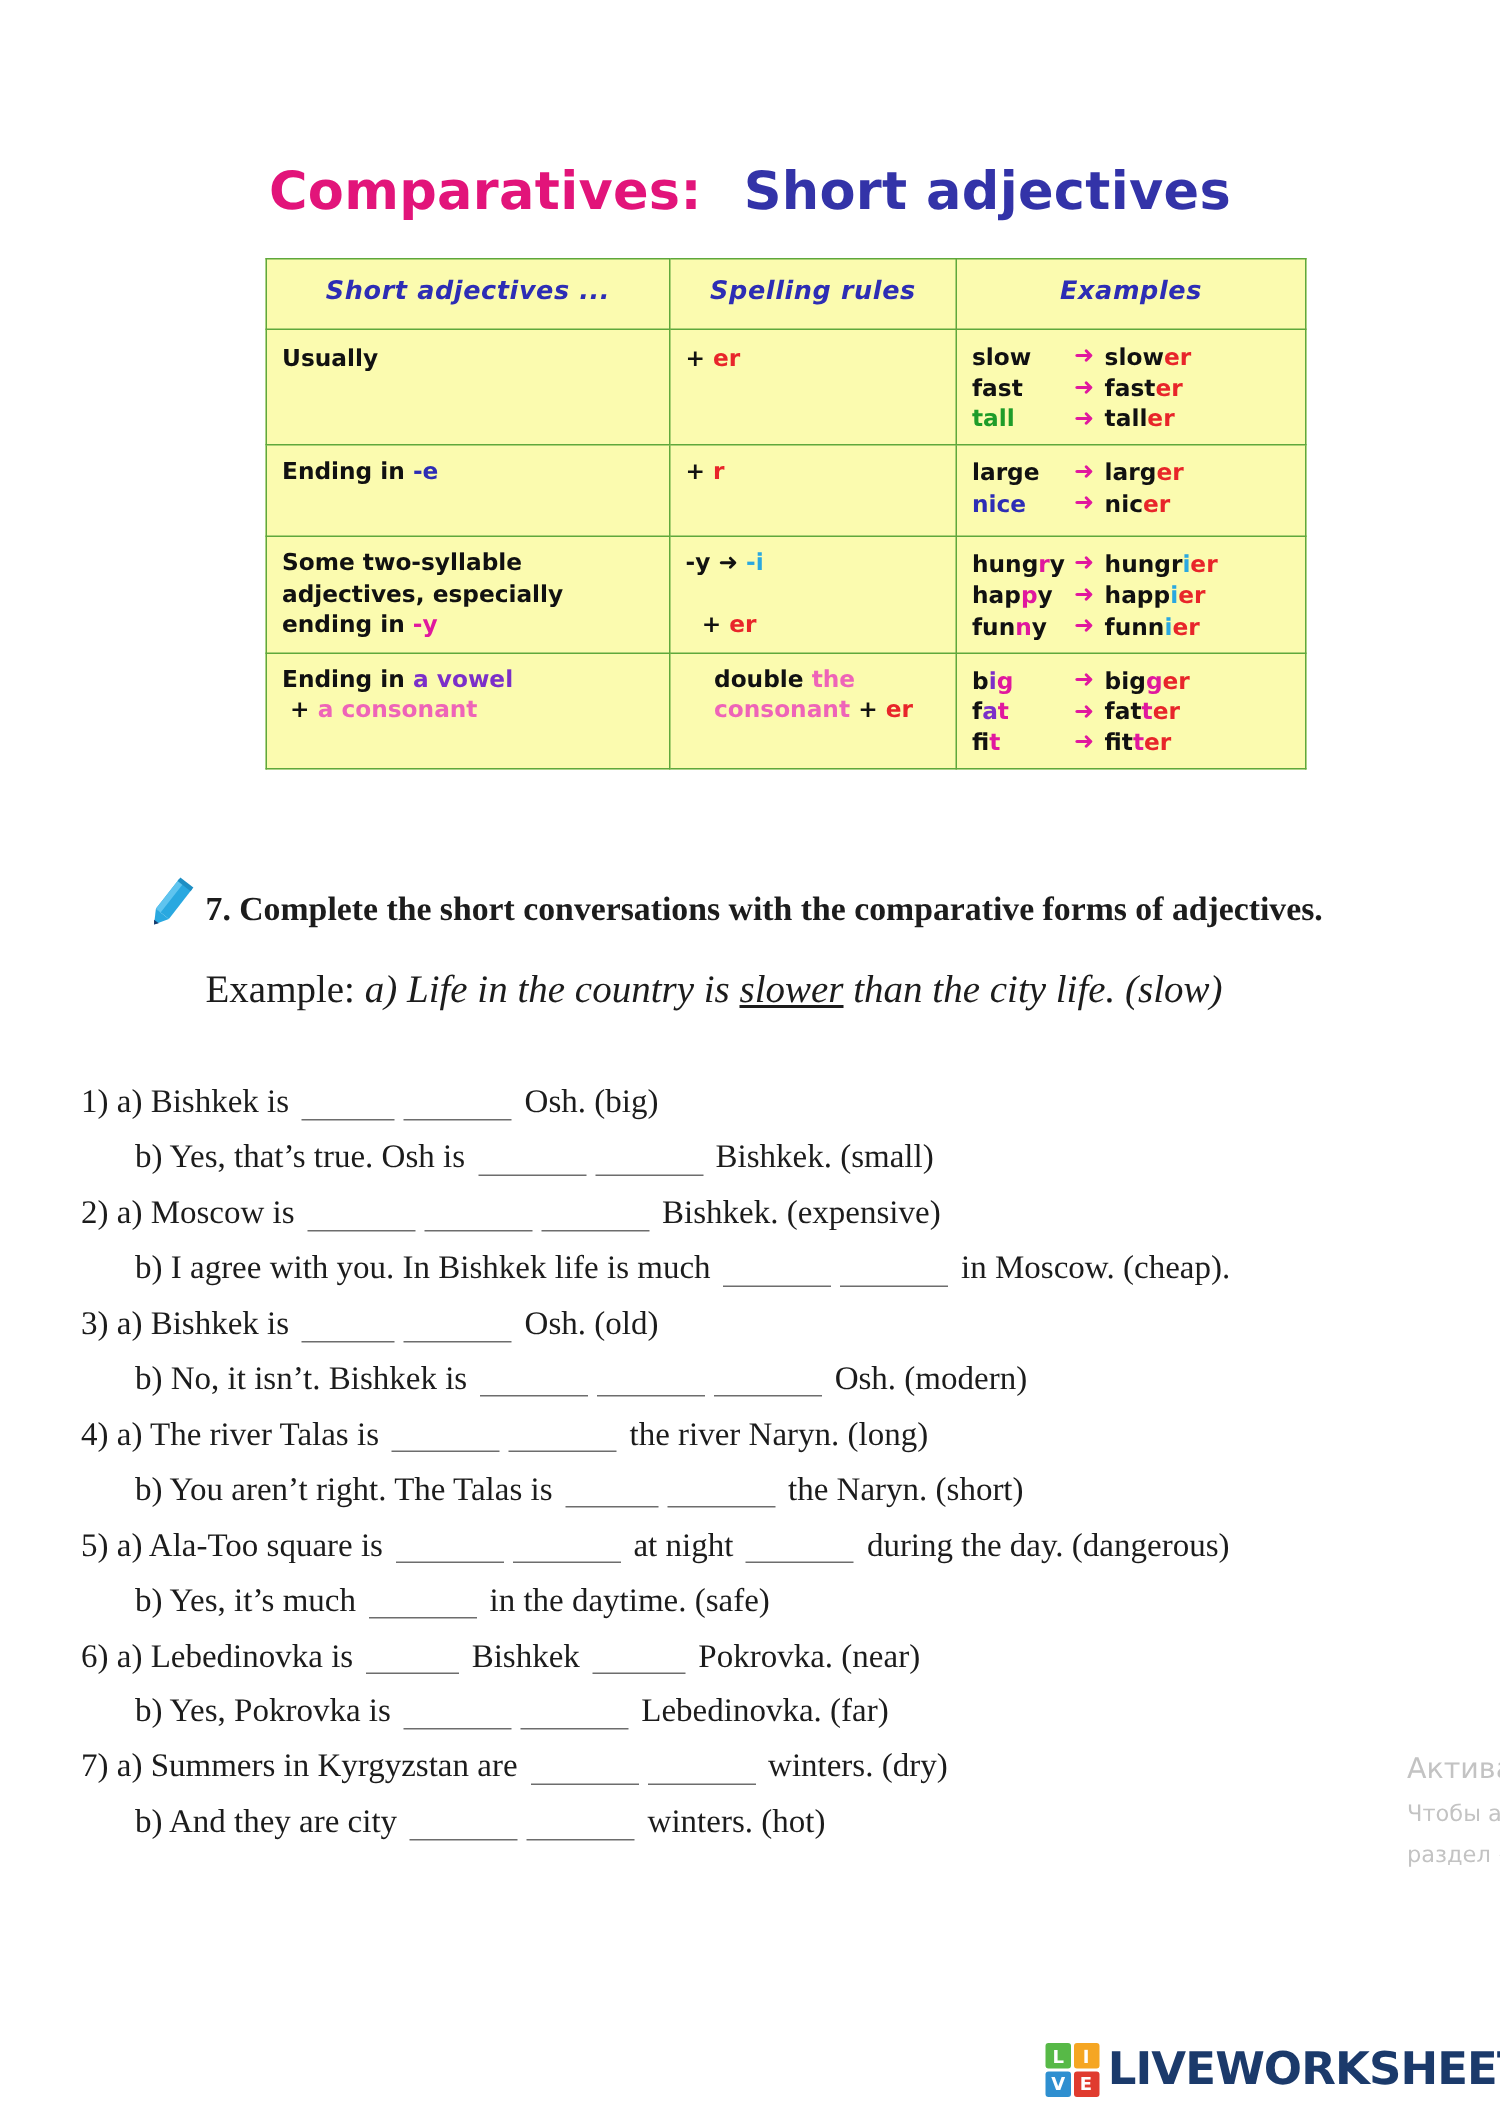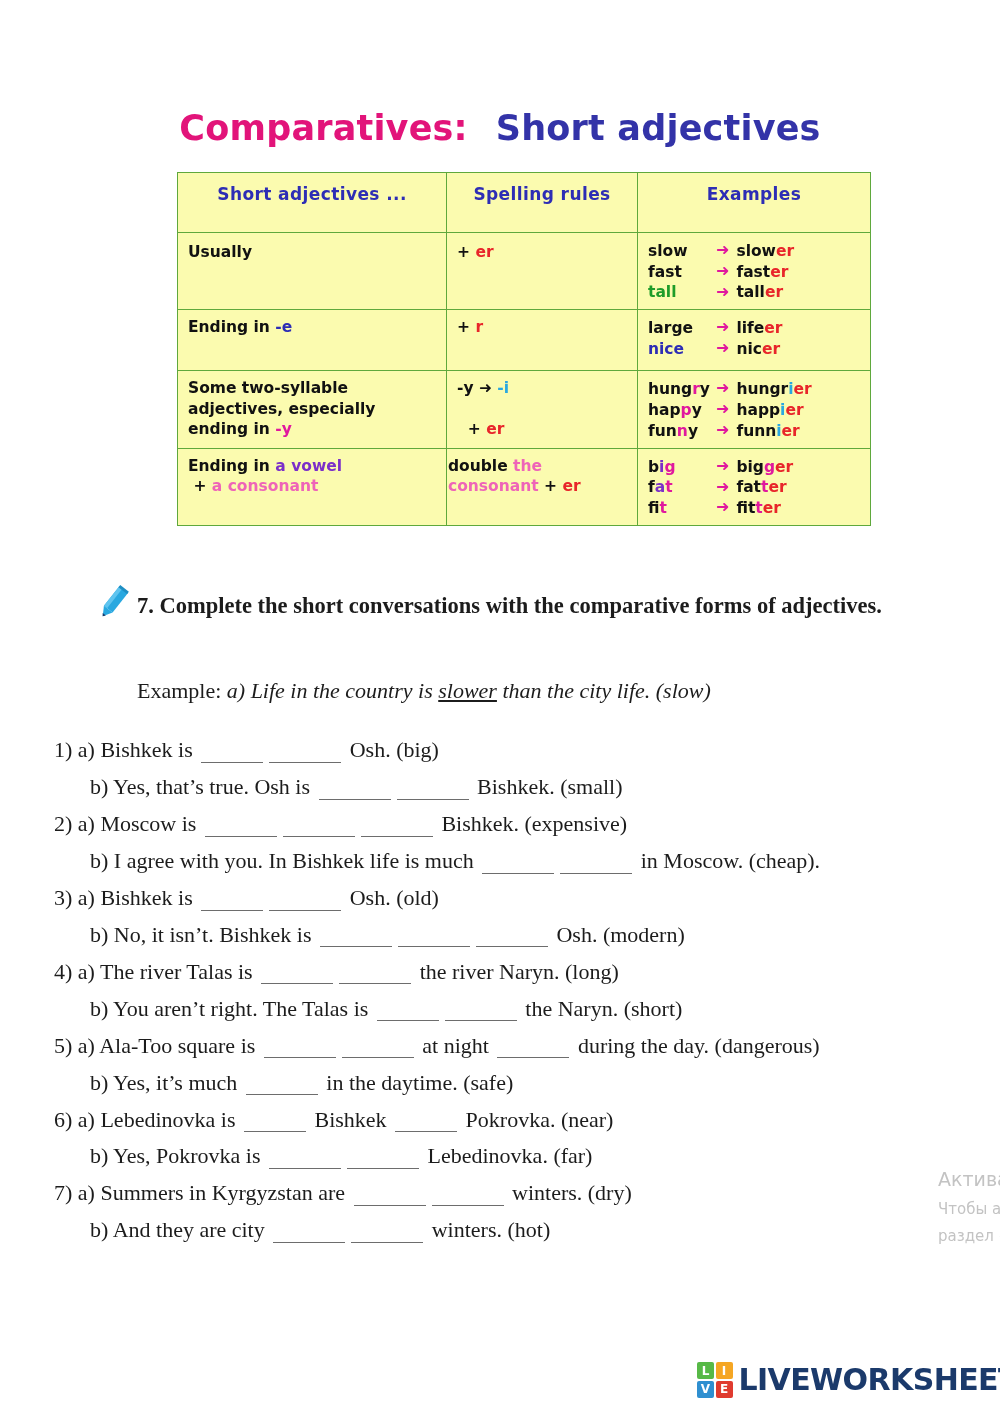--- a/index.html
+++ b/index.html
@@ -51,22 +51,23 @@
     vertical-align: top;
     font-size: 15.5px;
     font-weight: bold;
     line-height: 1.30;
     color: #111111;
   }
   .rules-table th {
     text-align: center;
     color: #2d2db5;
     font-size: 17px;
-    padding: 10px 6px 27px;
+    padding: 10px 6px 14px;
     letter-spacing: .4px;
+    font-style: italic;
   }
   .col-a { width: 256px; }
   .col-b { width: 178px; }
   .col-c { width: 220px; }
 
   .cell-a { padding-left: 14px; }
   .cell-b { text-align: left; padding-left: 34px; }
   .cell-c { padding-left: 12px; white-space: nowrap; }
 
   .r1 .cell-a, .r1 .cell-b { padding-top: 9px; }
@@ -110,38 +111,38 @@
     top: 589px;
     width: 840px;
     font-size: 22.5px;
     font-weight: bold;
     line-height: 1.55;
     font-family: "Liberation Serif", serif;
   }
   .example {
     position: absolute;
     left: 137px;
-    top: 674px;
-    font-size: 22px;
+    top: 640px;
+    font-size: 26px;
     line-height: 1.5;
     white-space: nowrap;
   }
   .example .ex-label { font-weight: normal; }
   .example .ex-italic { font-style: italic; }
   .example .ex-underline {
     font-style: italic;
     text-decoration: underline;
     text-underline-offset: 2px;
   }
 
   
   .exercises {
     position: absolute;
     left: 54px;
-    top: 732px;
+    top: 716px;
     width: 930px;
     font-size: 22px;
     line-height: 1.68;
   }
   .ex-item { margin: 0; }
   .ex-line-a, .ex-line-b {
     display: block;
     white-space: normal;
   }
   .ex-line-b { padding-left: 36px; }
@@ -258,21 +259,21 @@
       <td class="cell-a">
         <span class="c-black">Ending in </span><span class="c-blue">-e</span>
       </td>
       <td class="cell-b">
         <span class="c-black">+ </span><span class="c-red">r</span>
       </td>
       <td class="cell-c">
         <div class="ex-line">
           <span class="ex-from c-black">large</span>
             <span class="arrow">➜</span>
-            <span class="c-black">life</span>
+            <span class="c-black">larg</span>
             <span class="c-red">e</span>
             <span class="c-red">r</span>
         </div>
         <div class="ex-line">
           <span class="ex-from c-blue">nice</span>
             <span class="arrow">➜</span>
             <span class="c-black">nic</span>
             <span class="c-red">er</span>
         </div>
       </td>
@@ -311,21 +312,21 @@
             <span class="c-red">er</span>
         </div>
       </td>
     </tr>
 
     <tr class="r4">
       <td class="cell-a">
         <span class="c-black">Ending in </span><span class="c-purple">a vowel</span><br>
         <span class="c-black">&nbsp;+ </span><span class="c-pink">a consonant</span>
       </td>
-      <td class="cell-b" style="padding-left:1px">
+      <td class="cell-b" style="padding-left:29px">
         <span class="c-black">double </span><span class="c-pink">the</span><br>
         <span class="c-pink">consonant</span><span class="c-black"> + </span><span class="c-red">er</span>
       </td>
       <td class="cell-c">
         <div class="ex-line">
           <span class="ex-from"><span class="c-black">b</span><span class="c-purple">i</span><span class="c-mag">g</span></span>
             <span class="arrow">➜</span>
             <span class="c-black">big</span>
             <span class="c-mag">g</span>
             <span class="c-red">er</span>

